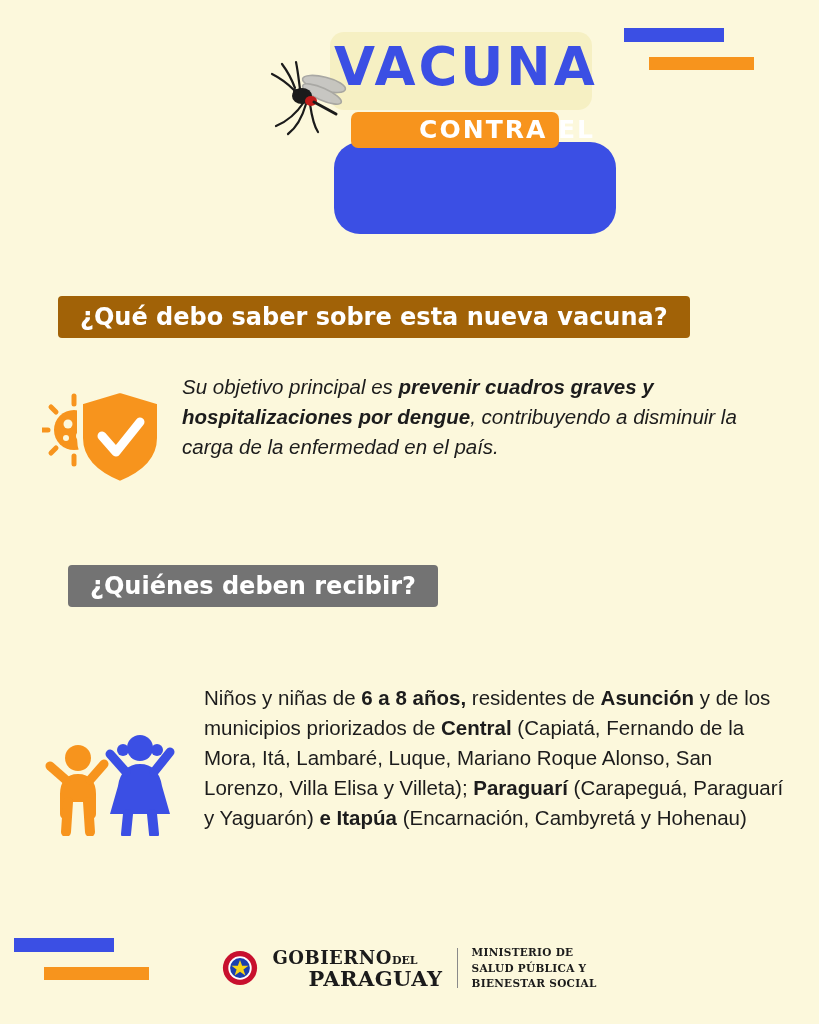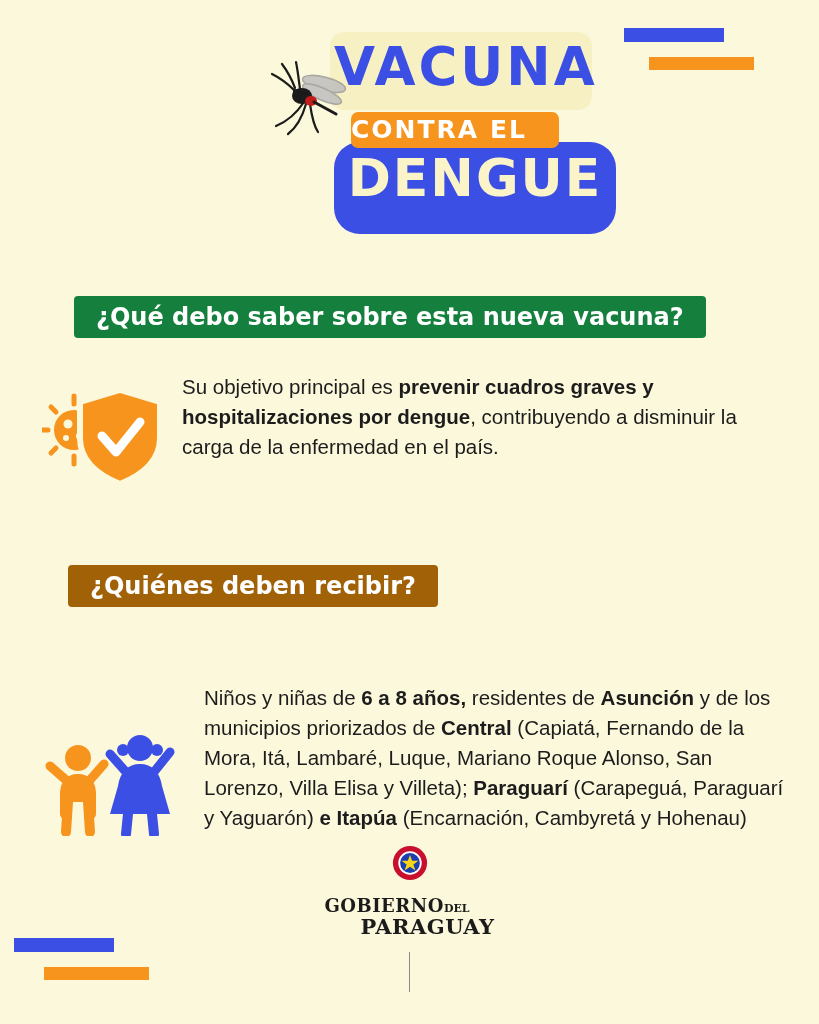--- a/index.html
+++ b/index.html
@@ -34,21 +34,21 @@
     font-family: "DejaVu Sans", sans-serif;
     font-weight: bold; font-size: 53px; letter-spacing: 3px;
     color: #3B4FE4; line-height: 1;
   }
   .contra-chip {
     position: absolute; left: 303px; top: 112px; width: 208px; height: 36px;
     background: #F7941D; border-radius: 7px;
   }
   .word-contra {
     position: absolute; left: 303px; top: 117px; width: 244px;
-    text-align: left;
+    text-align: right;
     font-family: "DejaVu Sans", sans-serif;
     font-weight: bold; font-size: 25px; letter-spacing: 2px;
     color: #FFFFFF; line-height: 1;
   }
   .word-dengue {
     position: absolute; left: 290px; top: 152px; width: 274px;
     text-align: center;
     font-family: "DejaVu Sans", sans-serif;
     font-weight: bold; font-size: 52px; letter-spacing: 2px;
     color: #FCF4C9; line-height: 1;
@@ -57,46 +57,47 @@
 
   
   .banner {
     position: absolute; display: flex; align-items: center;
     padding: 0 22px; height: 42px; border-radius: 4px;
   }
   .banner span {
     font-family: "DejaVu Sans", sans-serif;
     font-weight: bold; font-size: 24px; color: #FFFFFF; white-space: nowrap;
   }
-  .banner-blue   { left: 58px; top: 296px; background: #15803d; margin-left: 16px; }
-  .banner-orange { left: 68px; top: 565px; background: #a16207; }
+  .banner-blue   { left: 58px; top: 296px; background: #a16207; }
+  .banner-orange { left: 68px; top: 565px; background: #737373; }
 
   
   .block1 { position: absolute; left: 0; top: 372px; width: 819px; }
   .shield-art { position: absolute; left: 42px; top: 10px; width: 132px; height: 110px; }
   .body1 {
     position: absolute; left: 182px; top: 0; width: 600px;
     font-size: 20.5px; line-height: 30px; color: #1C1C1C;
     font-family: "Liberation Sans", sans-serif;
+    font-style: italic;
   }
   .body1 b { font-weight: bold; }
 
   
   .block2 { position: absolute; left: 0; top: 650px; width: 819px; }
   .kids-art { position: absolute; left: 44px; top: 68px; width: 150px; height: 118px; }
   .body2 {
     position: absolute; left: 204px; top: 0; width: 590px;
     font-size: 20.5px; line-height: 30px; color: #1C1C1C; margin-top: 33px;
   }
   .body2 b { font-weight: bold; }
 
   
   .footer {
     position: absolute; left: 0; bottom: 32px; width: 819px;
-    display: flex; justify-content: center; align-items: center; gap: 14px; flex-direction: column;
+    display: flex; justify-content: center; align-items: center; gap: 14px;
   }
   .seal { width: 36px; height: 36px; }
   .gov-text { font-family: "DejaVu Serif", serif; color: #1B1B1B; }
   .gov-line1 { font-size: 18px; font-weight: bold; letter-spacing: 0.5px; }
   .gov-line1 small { font-size: 11px; font-weight: bold; letter-spacing: 0; }
   .gov-line2 { font-size: 21px; font-weight: bold; letter-spacing: 0.5px; line-height: 1.05; margin-left: 36px; }
   .divider-v { width: 1px; height: 40px; background: #8A8A8A; }
   .min-text {
     font-family: "DejaVu Serif", serif; font-size: 10.5px; font-weight: bold;
     color: #1B1B1B; line-height: 1.5; letter-spacing: 0.3px;
@@ -133,21 +134,20 @@
         <ellipse cx="50" cy="38" rx="10" ry="8" fill="#1B1B1B"></ellipse>
         <ellipse cx="59" cy="43" rx="6" ry="5" fill="#C21B1B"></ellipse>
         <path d="M62 44 L84 56" stroke="#1B1B1B" stroke-width="3" stroke-linecap="round"></path>
         <circle cx="44" cy="34" r="3" fill="#1B1B1B"></circle>
       </g>
     </svg>
 
     <div class="word-vacuna">VACUNA</div>
     <div class="contra-chip"></div>
     <div class="word-contra">CONTRA EL</div>
-    <div class="word-dengue">DENGUE</div>
   </div>
 
   <div class="banner banner-blue">
     <span>¿Qué debo saber sobre esta nueva vacuna?</span>
   </div>
 
   <div class="block1">
     <svg class="shield-art" viewBox="0 0 132 110">
       <g fill="#F7941D">
         <circle cx="32" cy="48" r="20"></circle>
@@ -217,15 +217,20 @@
 
     <div class="gov-text">
       <div class="gov-line1">
         <span>GOBIERNO</span><small>DEL</small>
       </div>
       <div class="gov-line2">PARAGUAY</div>
     </div>
 
     <div class="divider-v"></div>
 
+    <div class="min-text">
+      <div>MINISTERIO DE</div>
+      <div>SALUD PÚBLICA Y</div>
+      <div>BIENESTAR SOCIAL</div>
+    </div>
   </div>
 
 </div>
 
 </body></html>

